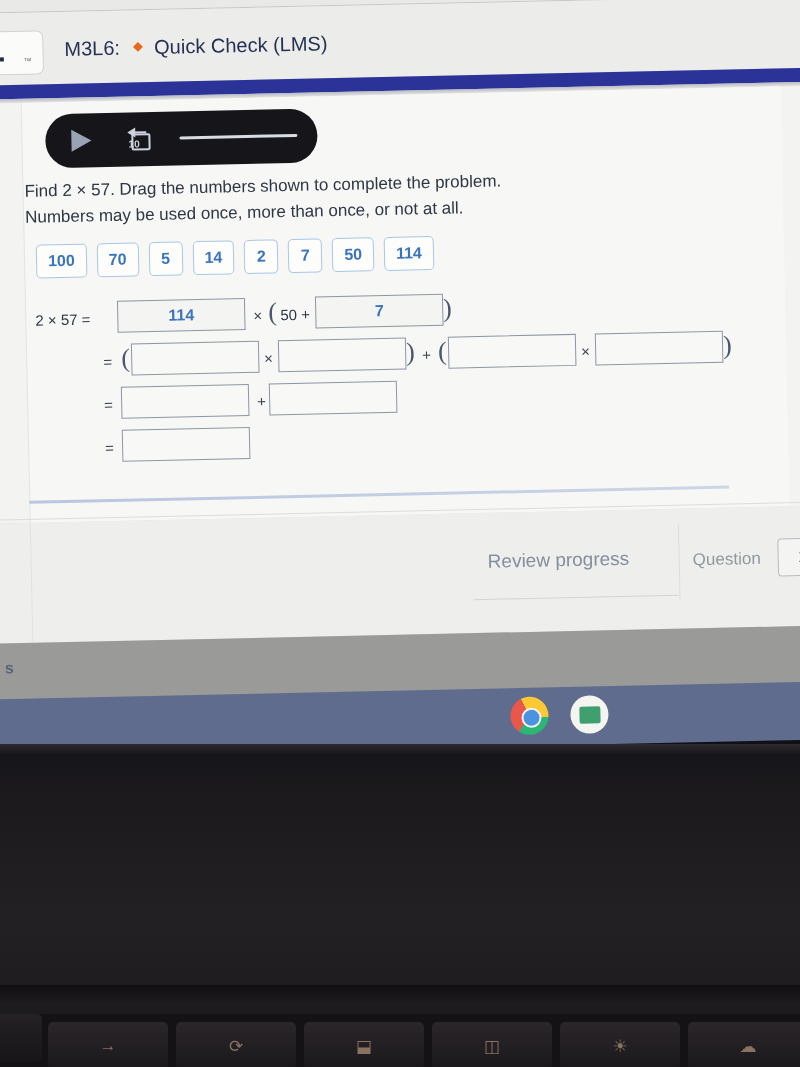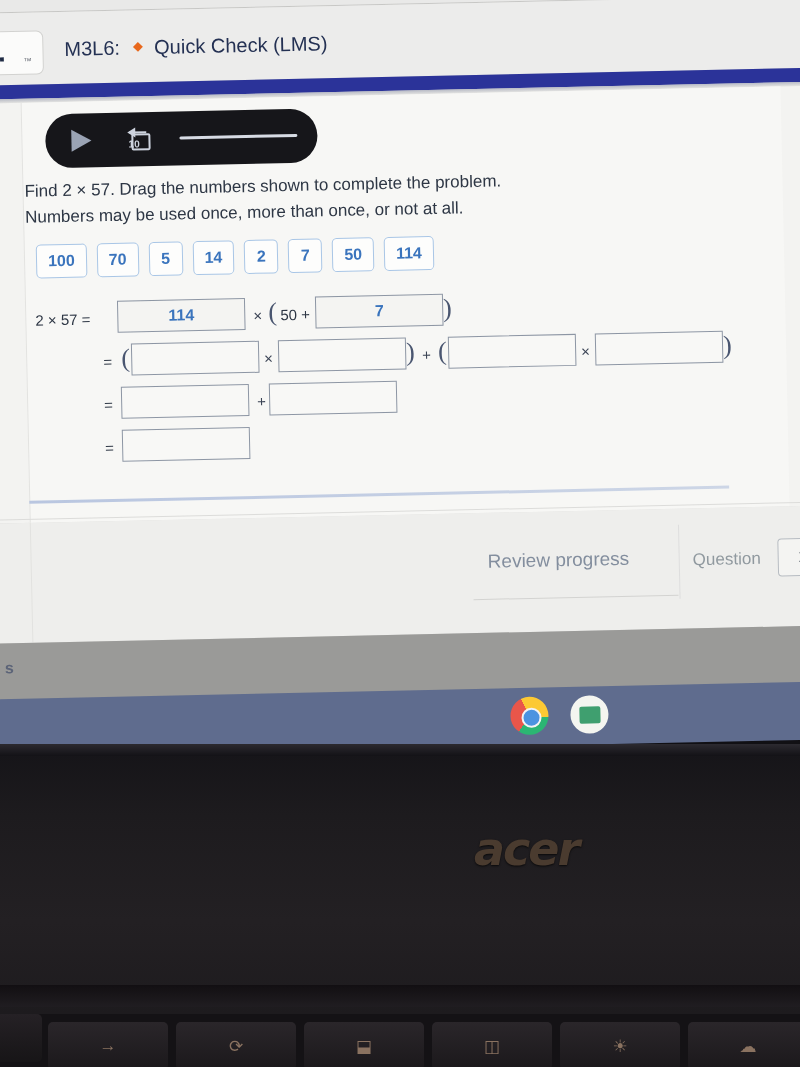--- a/index.html
+++ b/index.html
@@ -414,21 +414,20 @@
 
   <div id="shelf">
     <div class="shelf-icons">
       <div class="ic ic-chrome"></div>
       <div class="ic ic-classroom"></div>
     </div>
   </div>
 
   <div class="bezel"></div>
   <div class="bezel-top-edge"></div>
-  <div class="acer">acer</div>
   <div class="hinge"></div>
 
   <div class="keyrow">
     <div class="key-cap"></div>
     <div class="key" style="left:48px; width:120px;">→</div>
     <div class="key" style="left:176px; width:120px;">⟳</div>
     <div class="key" style="left:304px; width:120px;">⬓</div>
     <div class="key" style="left:432px; width:120px;">◫</div>
     <div class="key" style="left:560px; width:120px;">☀</div>
     <div class="key" style="left:688px; width:120px;">☁</div>

